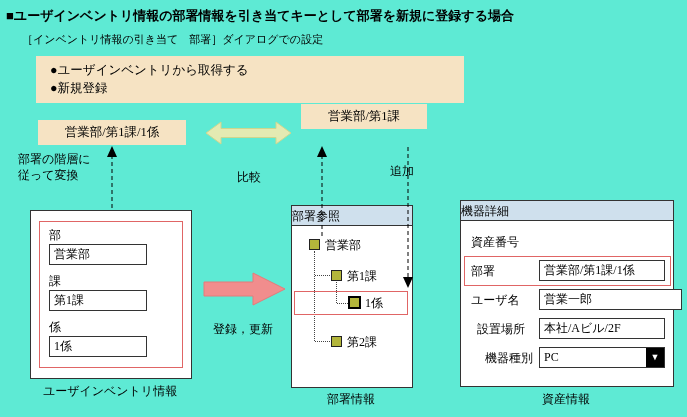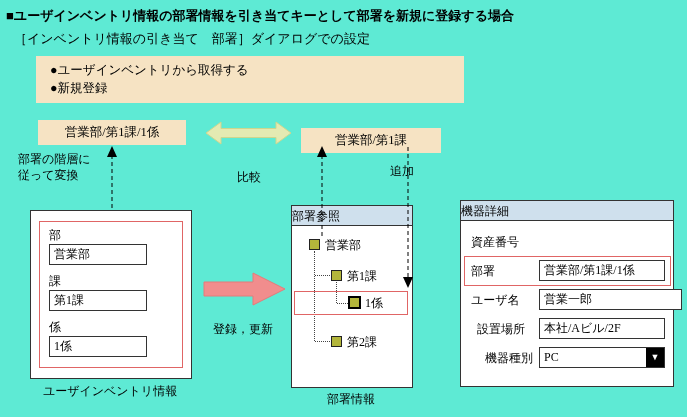--- a/index.html
+++ b/index.html
@@ -26,29 +26,29 @@
   .ddbtn{width:18px;height:19px;background:#000;color:#fff;font-size:9px;line-height:19px;
          text-align:center;position:absolute;right:0;top:0;}
   svg{position:absolute;left:0;top:0;pointer-events:none;}
 </style>
 </head>
 <body>
 
 <div class="canvas">
 
   <div class="abs t13b" style="left:6px;top:7px;">■ユーザインベントリ情報の部署情報を引き当てキーとして部署を新規に登録する場合</div>
-  <div class="abs t12" style="left:14px;top:31px;font-size:13px;text-align:center;">［インベントリ情報の引き当て　部署］ダイアログでの設定</div>
+  <div class="abs t12" style="left:22px;top:31px;font-size:11px;text-align:center;">［インベントリ情報の引き当て　部署］ダイアログでの設定</div>
 
   <div class="abs beige" style="left:36px;top:56px;width:428px;height:47px;">
     <div class="abs t12" style="left:14px;top:6px;font-size:12.5px;">●ユーザインベントリから取得する</div>
     <div class="abs t12" style="left:14px;top:24px;font-size:12.5px;">●新規登録</div>
   </div>
 
   <div class="abs beige keybox" style="left:38px;top:120px;width:148px;">営業部/第1課/1係</div>
-  <div class="abs beige keybox" style="left:301px;top:128px;width:140px;">営業部/第1課</div>
+  <div class="abs beige keybox" style="left:301px;top:104px;width:126px;">営業部/第1課</div>
 
   <div class="abs t12" style="left:18px;top:151px;">
     <div>部署の階層に</div>
     <div>従って変換</div>
   </div>
   <div class="abs t12" style="left:237px;top:169px;">比較</div>
   <div class="abs t12" style="left:390px;top:163px;">追加</div>
   <div class="abs t12" style="left:213px;top:321px;">登録，更新</div>
 
   <div class="abs panel" style="left:30px;top:210px;width:160px;height:167px;">
@@ -98,20 +98,21 @@
 
     <div class="abs flabel" style="left:16px;top:121px;">設置場所</div>
     <div class="abs inputbox" style="left:78px;top:117px;width:126px;">本社/Aビル/2F</div>
 
     <div class="abs flabel" style="left:24px;top:150px;">機器種別</div>
     <div class="abs inputbox" style="left:78px;top:146px;width:126px;">
       <span>PC</span>
       <span class="ddbtn">▼</span>
     </div>
   </div>
+  <div class="abs caption" style="left:460px;top:391px;width:212px;">資産情報</div>
 
   <svg width="687" height="417" viewBox="0 0 687 417">
 
     <polygon points="206,133 221,122 221,128.5 276,128.5 276,122 291,133 276,144 276,137.5 221,137.5 221,144" fill="#e4eab2" stroke="#cdd68e" stroke-width="1"></polygon>
 
     <polygon points="204,282 253,282 253,273 285,289 253,305 253,296 204,296" fill="#f18d8d" stroke="#e57a7a" stroke-width="1"></polygon>
 
     <line x1="112" y1="208" x2="112" y2="155" stroke="#000" stroke-width="1" stroke-dasharray="4,3"></line>
     <polygon points="112,146 107,157 117,157" fill="#000"></polygon>
 

